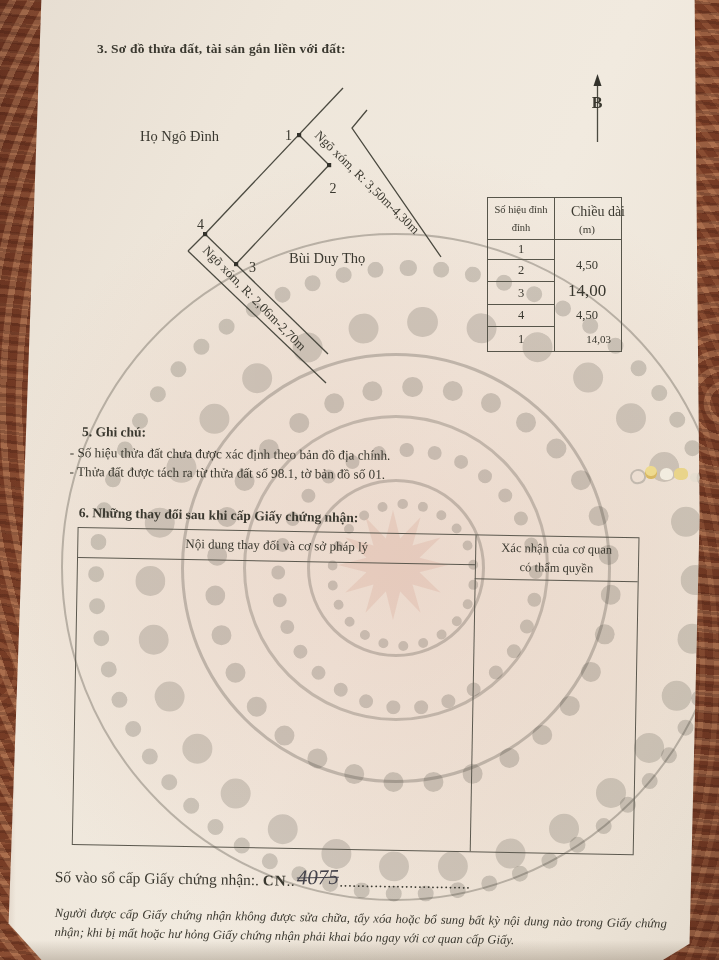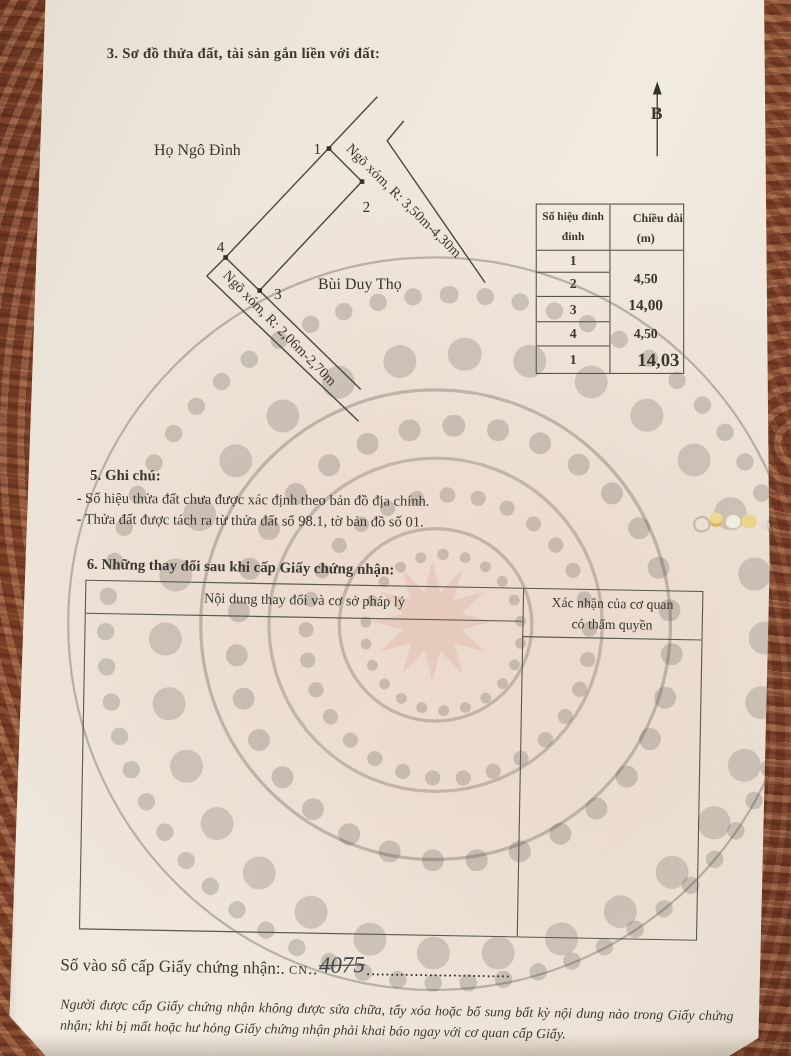--- a/index.html
+++ b/index.html
@@ -20,35 +20,35 @@
   .wm{position:absolute;inset:0;}
   .ring{position:absolute;border-radius:50%;border-color:#cf9484;}
   .star{position:absolute;left:338px;top:510px;width:110px;height:110px;background:#dcb2a2;opacity:.38;
     clip-path:polygon(100% 50%,74.1% 56.5%,93.3% 75%,67.7% 67.7%,75% 93.3%,56.5% 74.1%,50% 100%,43.5% 74.1%,25% 93.3%,32.3% 67.7%,6.7% 75%,25.9% 56.5%,0% 50%,25.9% 43.5%,6.7% 25%,32.3% 32.3%,25% 6.7%,43.5% 25.9%,50% 0%,56.5% 25.9%,75% 6.7%,67.7% 32.3%,93.3% 25%,74.1% 43.5%);}
   .abs{position:absolute;}
   .sec4{left:97px;top:41px;font-size:13.5px;font-weight:bold;letter-spacing:.2px;}
   svg.diagram{position:absolute;left:0;top:0;pointer-events:none;}
   svg.diagram text{font-family:"Liberation Serif",serif;fill:#3a382f;}
   svg.diagram line, svg.diagram polyline{stroke:#4b4a40;stroke-width:1.3;fill:none;}
   
-  .vt{left:487px;top:185px;width:133px;height:153px;border:1.4px solid #57554a;font-weight:bold;}
+  .vt{left:487px;top:197px;width:133px;height:153px;border:1.4px solid #57554a;font-weight:normal;}
   .vt .ln{position:absolute;background:#57554a;}
   .vt .cell{position:absolute;text-align:center;line-height:15px;}
   
   .sec5{left:70px;top:422px;transform:rotate(.5deg);transform-origin:0 0;font-size:13.2px;line-height:19px;}
   .sec5 .h{font-weight:bold;font-size:13.5px;padding-left:12px;margin-bottom:2px;}
   
   .sec6{left:78px;top:505px;width:566px;height:345px;transform:rotate(1.05deg);transform-origin:0 0;}
   .sec6 .h{position:absolute;left:1px;top:0;font-weight:bold;font-size:13.5px;}
   .t6{position:absolute;left:0;top:22px;width:560px;height:316px;border:1.4px solid #5b584e;}
   .t6 .ln{position:absolute;background:#5b584e;}
   .t6 .hd{position:absolute;text-align:center;}
   
   .reg{left:55px;top:863px;font-size:15.5px;transform:rotate(.9deg);transform-origin:0 0;white-space:nowrap;}
-  .reg .cn{font-size:11px;font-weight:normal;letter-spacing:1px;margin-top:21px;}
+  .reg .cn{font-size:15px;font-weight:bold;letter-spacing:1px;margin-top:21px;}
   .reg .num{display:inline-block;font-size:21px;font-style:italic;color:#45434b;transform:rotate(-2deg);
     text-decoration:line-through;text-decoration-thickness:1px;position:relative;top:-2px;margin:0 1px;}
   .reg .dots{letter-spacing:.5px;}
   .foot{left:55px;top:904px;width:612px;font-style:italic;font-size:12.6px;line-height:18.5px;
     text-align:justify;transform:rotate(1deg);transform-origin:0 0;}
   .sticker{position:absolute;}
 </style>
 </head>
 <body>
 
@@ -105,33 +105,33 @@
     <div class="abs vt">
       <div class="ln" style="left:66px;top:0;bottom:0;width:1.3px;"></div>
       <div class="ln" style="left:0;right:0;top:41px;height:1.3px;"></div>
       <div class="ln" style="left:0;width:66px;top:61px;height:1.3px;"></div>
       <div class="ln" style="left:0;width:66px;top:83px;height:1.3px;"></div>
       <div class="ln" style="left:0;width:66px;top:106px;height:1.3px;"></div>
       <div class="ln" style="left:0;width:66px;top:128px;height:1.3px;"></div>
 
       <div class="cell" style="left:0;top:4px;width:66px;font-size:10.5px;">Số hiệu đỉnh</div>
       <div class="cell" style="left:0;top:22px;width:66px;font-size:10.5px;">đỉnh</div>
-      <div class="cell" style="left:66px;top:6px;width:88px;font-size:11px;">Chiều dài</div>
+      <div class="cell" style="left:66px;top:6px;width:88px;font-size:14px;">Chiều dài</div>
       <div class="cell" style="left:66px;top:24px;width:66px;font-size:11px;">(m)</div>
 
       <div class="cell" style="left:0;top:44px;width:66px;font-size:12.5px;">1</div>
       <div class="cell" style="left:0;top:65px;width:66px;font-size:12.5px;">2</div>
       <div class="cell" style="left:0;top:88px;width:66px;font-size:12.5px;">3</div>
       <div class="cell" style="left:0;top:110px;width:66px;font-size:12.5px;">4</div>
       <div class="cell" style="left:0;top:134px;width:66px;font-size:12.5px;">1</div>
 
       <div class="cell" style="left:66px;top:60px;width:66px;font-size:12.5px;">4,50</div>
-      <div class="cell" style="left:66px;top:85px;width:66px;font-size:14px;">14,00</div>
+      <div class="cell" style="left:66px;top:85px;width:66px;font-size:17px;">14,00</div>
       <div class="cell" style="left:66px;top:110px;width:66px;font-size:12.5px;">4,50</div>
-      <div class="cell" style="left:66px;top:134px;width:89px;font-size:17px;">14,03</div>
+      <div class="cell" style="left:66px;top:134px;width:89px;font-size:11px;">14,03</div>
     </div>
 
     <div class="abs sec5">
       <div class="h">5. Ghi chú:</div>
       <div>- Số hiệu thửa đất chưa được xác định theo bản đồ địa chính.</div>
       <div>- Thửa đất được tách ra từ thửa đất số 98.1, tờ bản đồ số 01.</div>
     </div>
 
     <div class="abs sec6">
       <div class="h">6. Những thay đổi sau khi cấp Giấy chứng nhận:</div>

